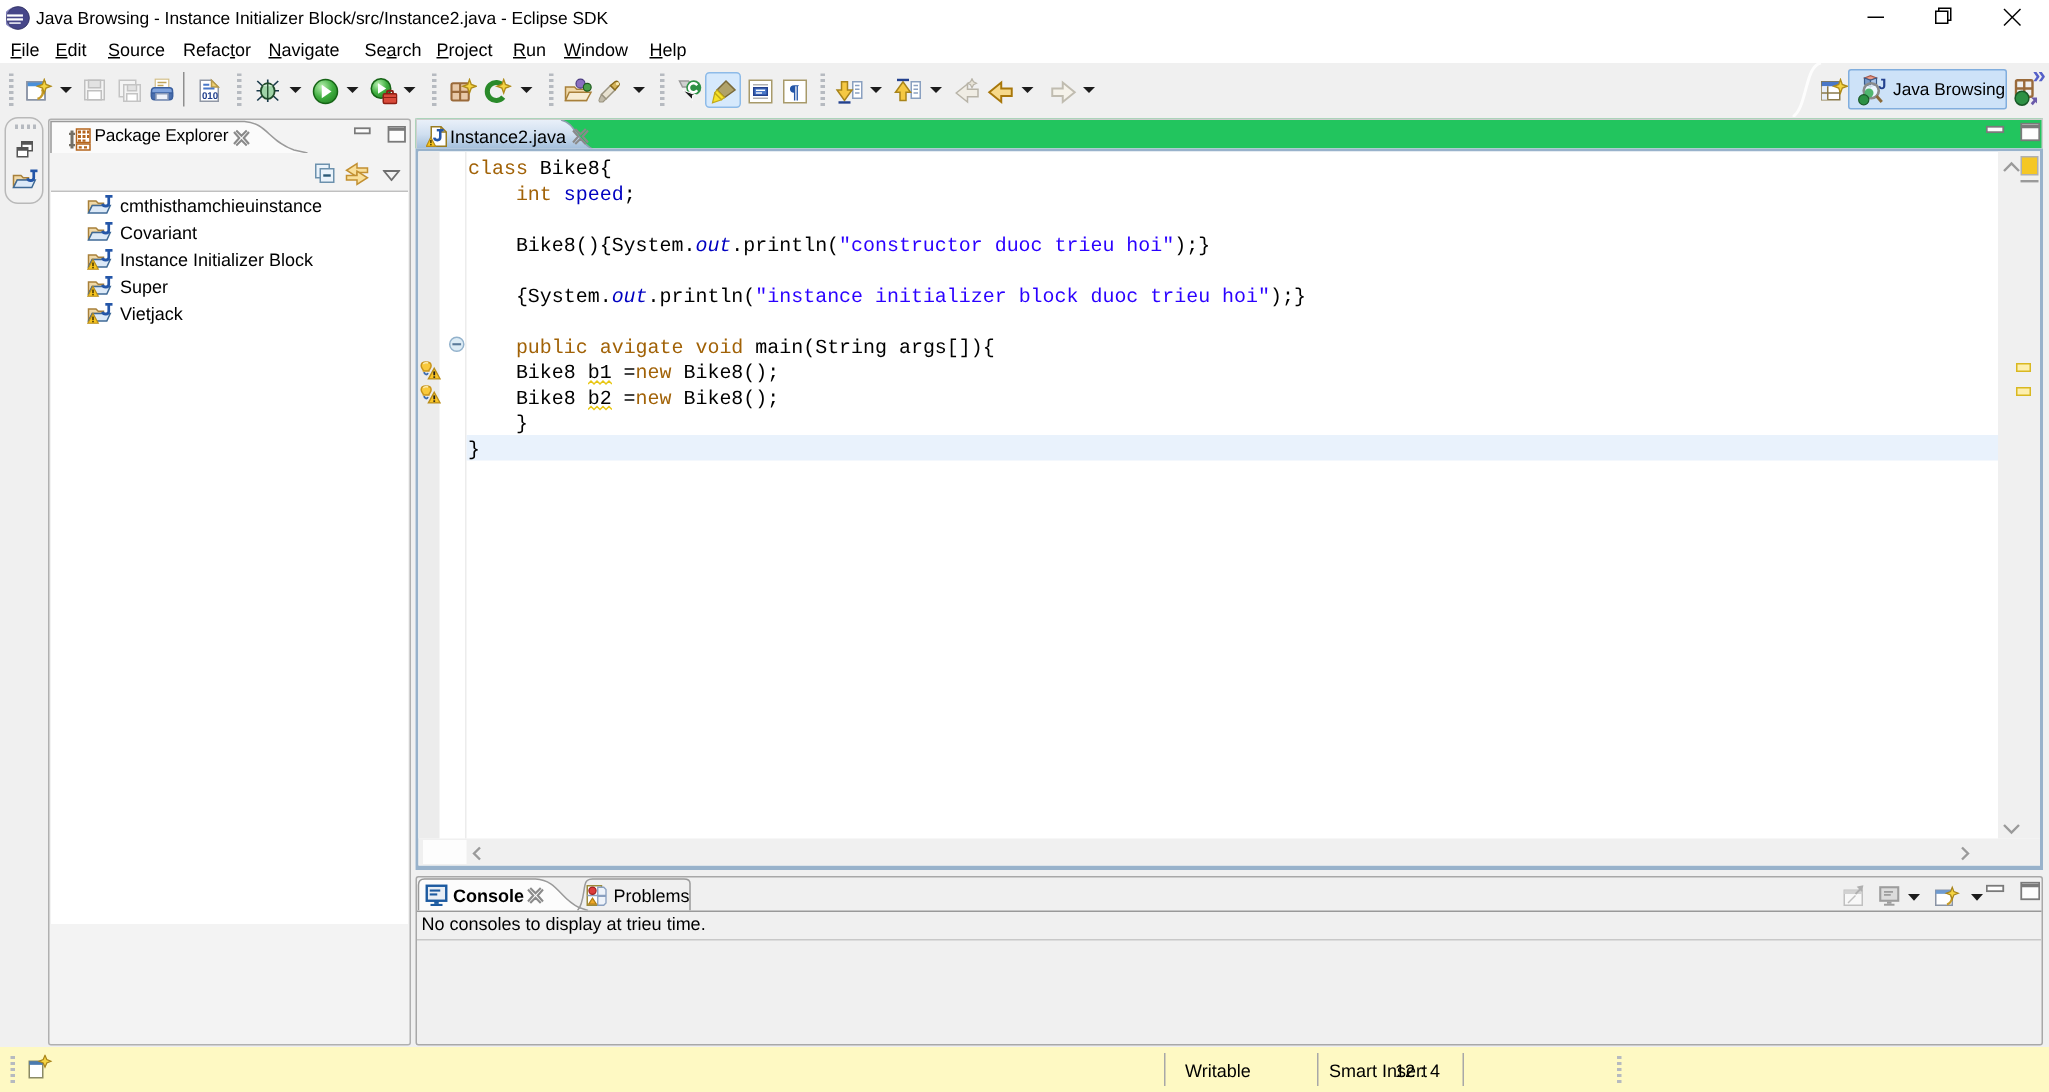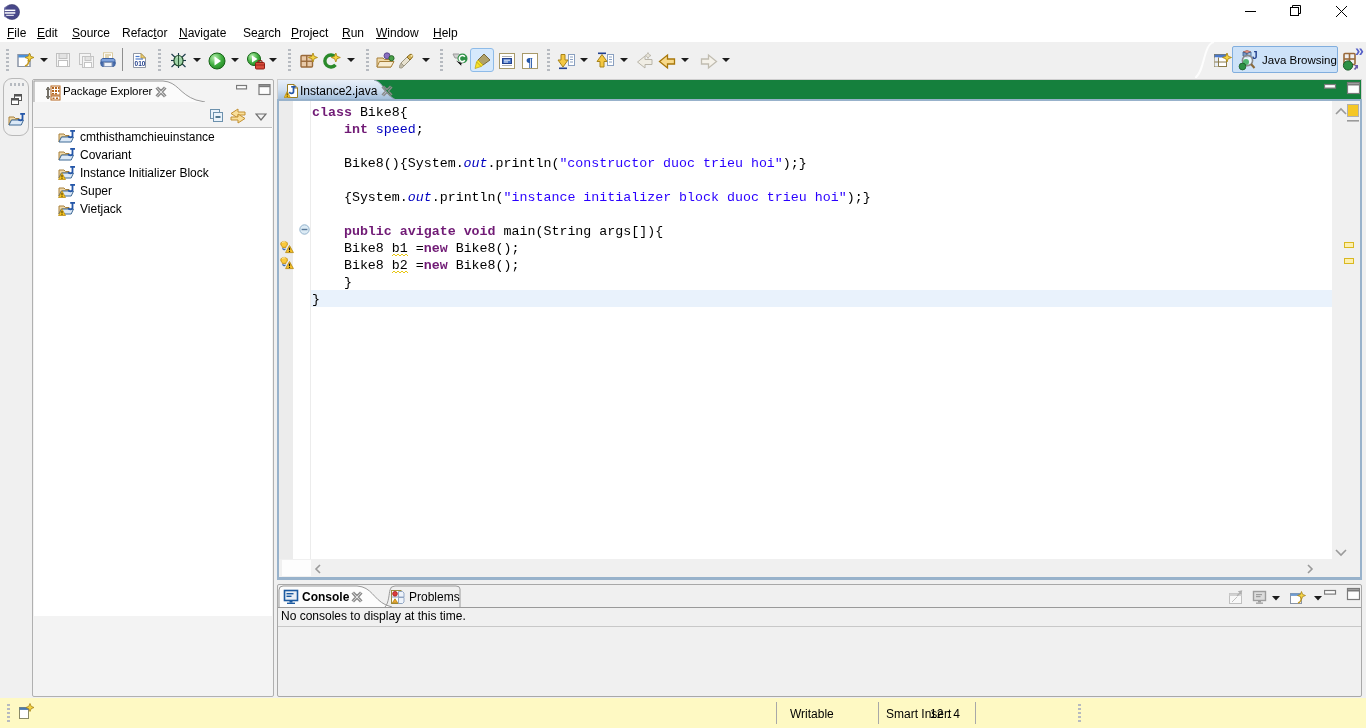--- a/index.html
+++ b/index.html
@@ -38,28 +38,28 @@
 #pkgpanel { position:absolute; left:32px; top:1px; width:242px; height:618px; background:#f3f3f3; border:1px solid #b0b0b0; border-radius:2px; }
 #pkgtab-text { position:absolute; left:30px; top:5px; font-size:11.5px; letter-spacing:-0.1px; }
 #pkghead { position:absolute; left:0; top:0; width:240px; height:47px; }
 #pkgtree { position:absolute; left:1px; top:47px; width:238px; height:489px; background:#fff; border-top:1px solid #c0c0c0; }
 .treerow { position:absolute; left:0; height:18px; width:238px; }
 .treerow .lbl { position:absolute; left:46px; top:2px; font-size:12px; white-space:nowrap; }
 .treerow svg { position:absolute; left:24px; top:1px; }
 
 
 #edpanel { position:absolute; left:277px; top:1px; width:1085px; height:501px; }
-#edtabs { position:absolute; left:0; top:0; width:1085px; height:20px; background:#15803d; border-top:1px solid #cecece; border-left:1px solid #cecece; border-right:1px solid #cecece; }
+#edtabs { position:absolute; left:0; top:0; width:1085px; height:20px; background:#22c55e; border-top:1px solid #cecece; border-left:1px solid #cecece; border-right:1px solid #cecece; }
 #edframe { position:absolute; left:0; top:20px; width:1085px; height:481px; border:2px solid #98b2cb; border-bottom-width:3px; background:#fff; }
 #edtab-text { position:absolute; left:22px; top:4px; font-size:12px; }
 #edbody { position:absolute; left:0; top:0; width:1081px; height:458px; background:#fff; }
 #annruler { position:absolute; left:0; top:0; width:14px; height:458px; background:#ececec; }
 #code { position:absolute; left:33px; top:3px; font-family:"Liberation Mono", monospace; font-size:13.3px; line-height:17px; white-space:pre; }
 #curline { position:absolute; left:32px; top:189px; width:1021px; height:17px; background:#e9f2fc; }
-.kw { color:#701a75; font-weight:bold; }
+.kw { color:#a16207; font-weight:normal; }
 .str { color:#2a00ff; }
 .fld { color:#0000c0; }
 .itf { color:#0000c0; font-style:italic; }
 #edvscroll { position:absolute; left:1053px; top:0; width:28px; height:458px; background:#f0f0f0; }
 #edhscroll { position:absolute; left:0; top:458px; width:1053px; height:18px; background:#f0f0f0; }
 #edhcorner { position:absolute; left:1053px; top:458px; width:28px; height:18px; background:#f0f0f0; }
 #edhthumb { position:absolute; left:3px; top:1px; width:29px; height:16px; background:#fdfdfd; }
 
 
 #conpanel { position:absolute; left:277px; top:506px; width:1085px; height:113px; background:#f0f0f0; border:1px solid #a8a8a8; border-radius:2px; }
@@ -106,20 +106,21 @@
 
 <div id="titlebar">
   <svg class="abs" style="left:4px;top:4px" width="16" height="16" viewBox="0 0 16 16">
     <circle cx="8" cy="8" r="7.6" fill="#474789"></circle>
     <path d="M8 0.4 A7.6 7.6 0 0 0 8 15.6 A9.5 7.6 0 0 1 8 0.4" fill="#8181bd"></path>
     <ellipse cx="8" cy="8" rx="7.6" ry="7.6" fill="none" stroke="#2a2a5a" stroke-width="0.5"></ellipse>
     <rect x="0.7" y="5.6" width="10.6" height="1.5" fill="#fff"></rect>
     <rect x="0.7" y="8.2" width="10.6" height="1.5" fill="#fff"></rect>
     <rect x="2.2" y="10.8" width="7.6" height="1.2" fill="#fff" opacity="0.8"></rect>
   </svg>
+  <div id="title-text">Java Browsing - Instance Initializer Block/src/Instance2.java - Eclipse SDK</div>
   <svg class="abs" style="left:1239px;top:0" width="127" height="24" viewBox="0 0 127 24">
     <g stroke="#000" stroke-width="1" fill="none">
       <line x1="6" y1="11.5" x2="17" y2="11.5"></line>
       <rect x="51.5" y="7.5" width="8" height="8"></rect>
       <path d="M 53.5 7.5 v -2 h 8 v 8 h -2"></path>
       <line x1="97" y1="6" x2="108" y2="17"></line>
       <line x1="108" y1="6" x2="97" y2="17"></line>
     </g>
   </svg>
 </div>
@@ -588,21 +589,21 @@
 
     <svg class="abs" style="left:112px;top:4px" width="16" height="16" viewBox="0 0 16 16">
       <rect x="1.5" y="1.5" width="9.5" height="13" fill="#fff" stroke="#9a8a3a" stroke-width="1"></rect>
       <path d="M8.5 2.5 H12.5 L14 4 V8 H8.5 Z M8.5 8.5 H14 V13 L12.5 14.5 H8.5 Z" fill="#eef3fa" stroke="#8aa0c0" stroke-width="0.9"></path>
       <line x1="1.5" y1="8" x2="8.5" y2="8" stroke="#8aa0c0" stroke-width="1"></line>
       <circle cx="5" cy="4.8" r="2.4" fill="#dd3c3c" stroke="#a02020" stroke-width="0.8"></circle>
       <path d="M5 9.8 L7.6 13.8 L2.4 13.8 Z" fill="#f0a928" stroke="#b07d14" stroke-width="0.8"></path>
     </svg>
     <div id="contab-text">Console</div>
     <div id="probtab-text">Problems</div>
-    <div id="conmsg">No consoles to display at this time.</div>
+    <div id="conmsg">No consoles to display at trieu time.</div>
     <div id="conline"></div>
 
     <svg class="abs" style="left:950px;top:5px" width="120" height="16" viewBox="0 0 120 16">
       <g opacity="0.75">
         <rect x="1.5" y="3.5" width="12" height="10" fill="#fbfbfb" stroke="#b0b0b0" stroke-width="1"></rect>
         <rect x="1.5" y="3.5" width="12" height="2.5" fill="#c9c9c9"></rect>
         <path d="M9 6 L13 2 M11 1.5 L13.5 1 L13 3.5 Z" stroke="#9a9a9a" stroke-width="1.2" fill="#9a9a9a"></path>
         <line x1="4" y1="12" x2="9" y2="7" stroke="#b0b0b0" stroke-width="1"></line>
       </g>
       <g opacity="0.85">

